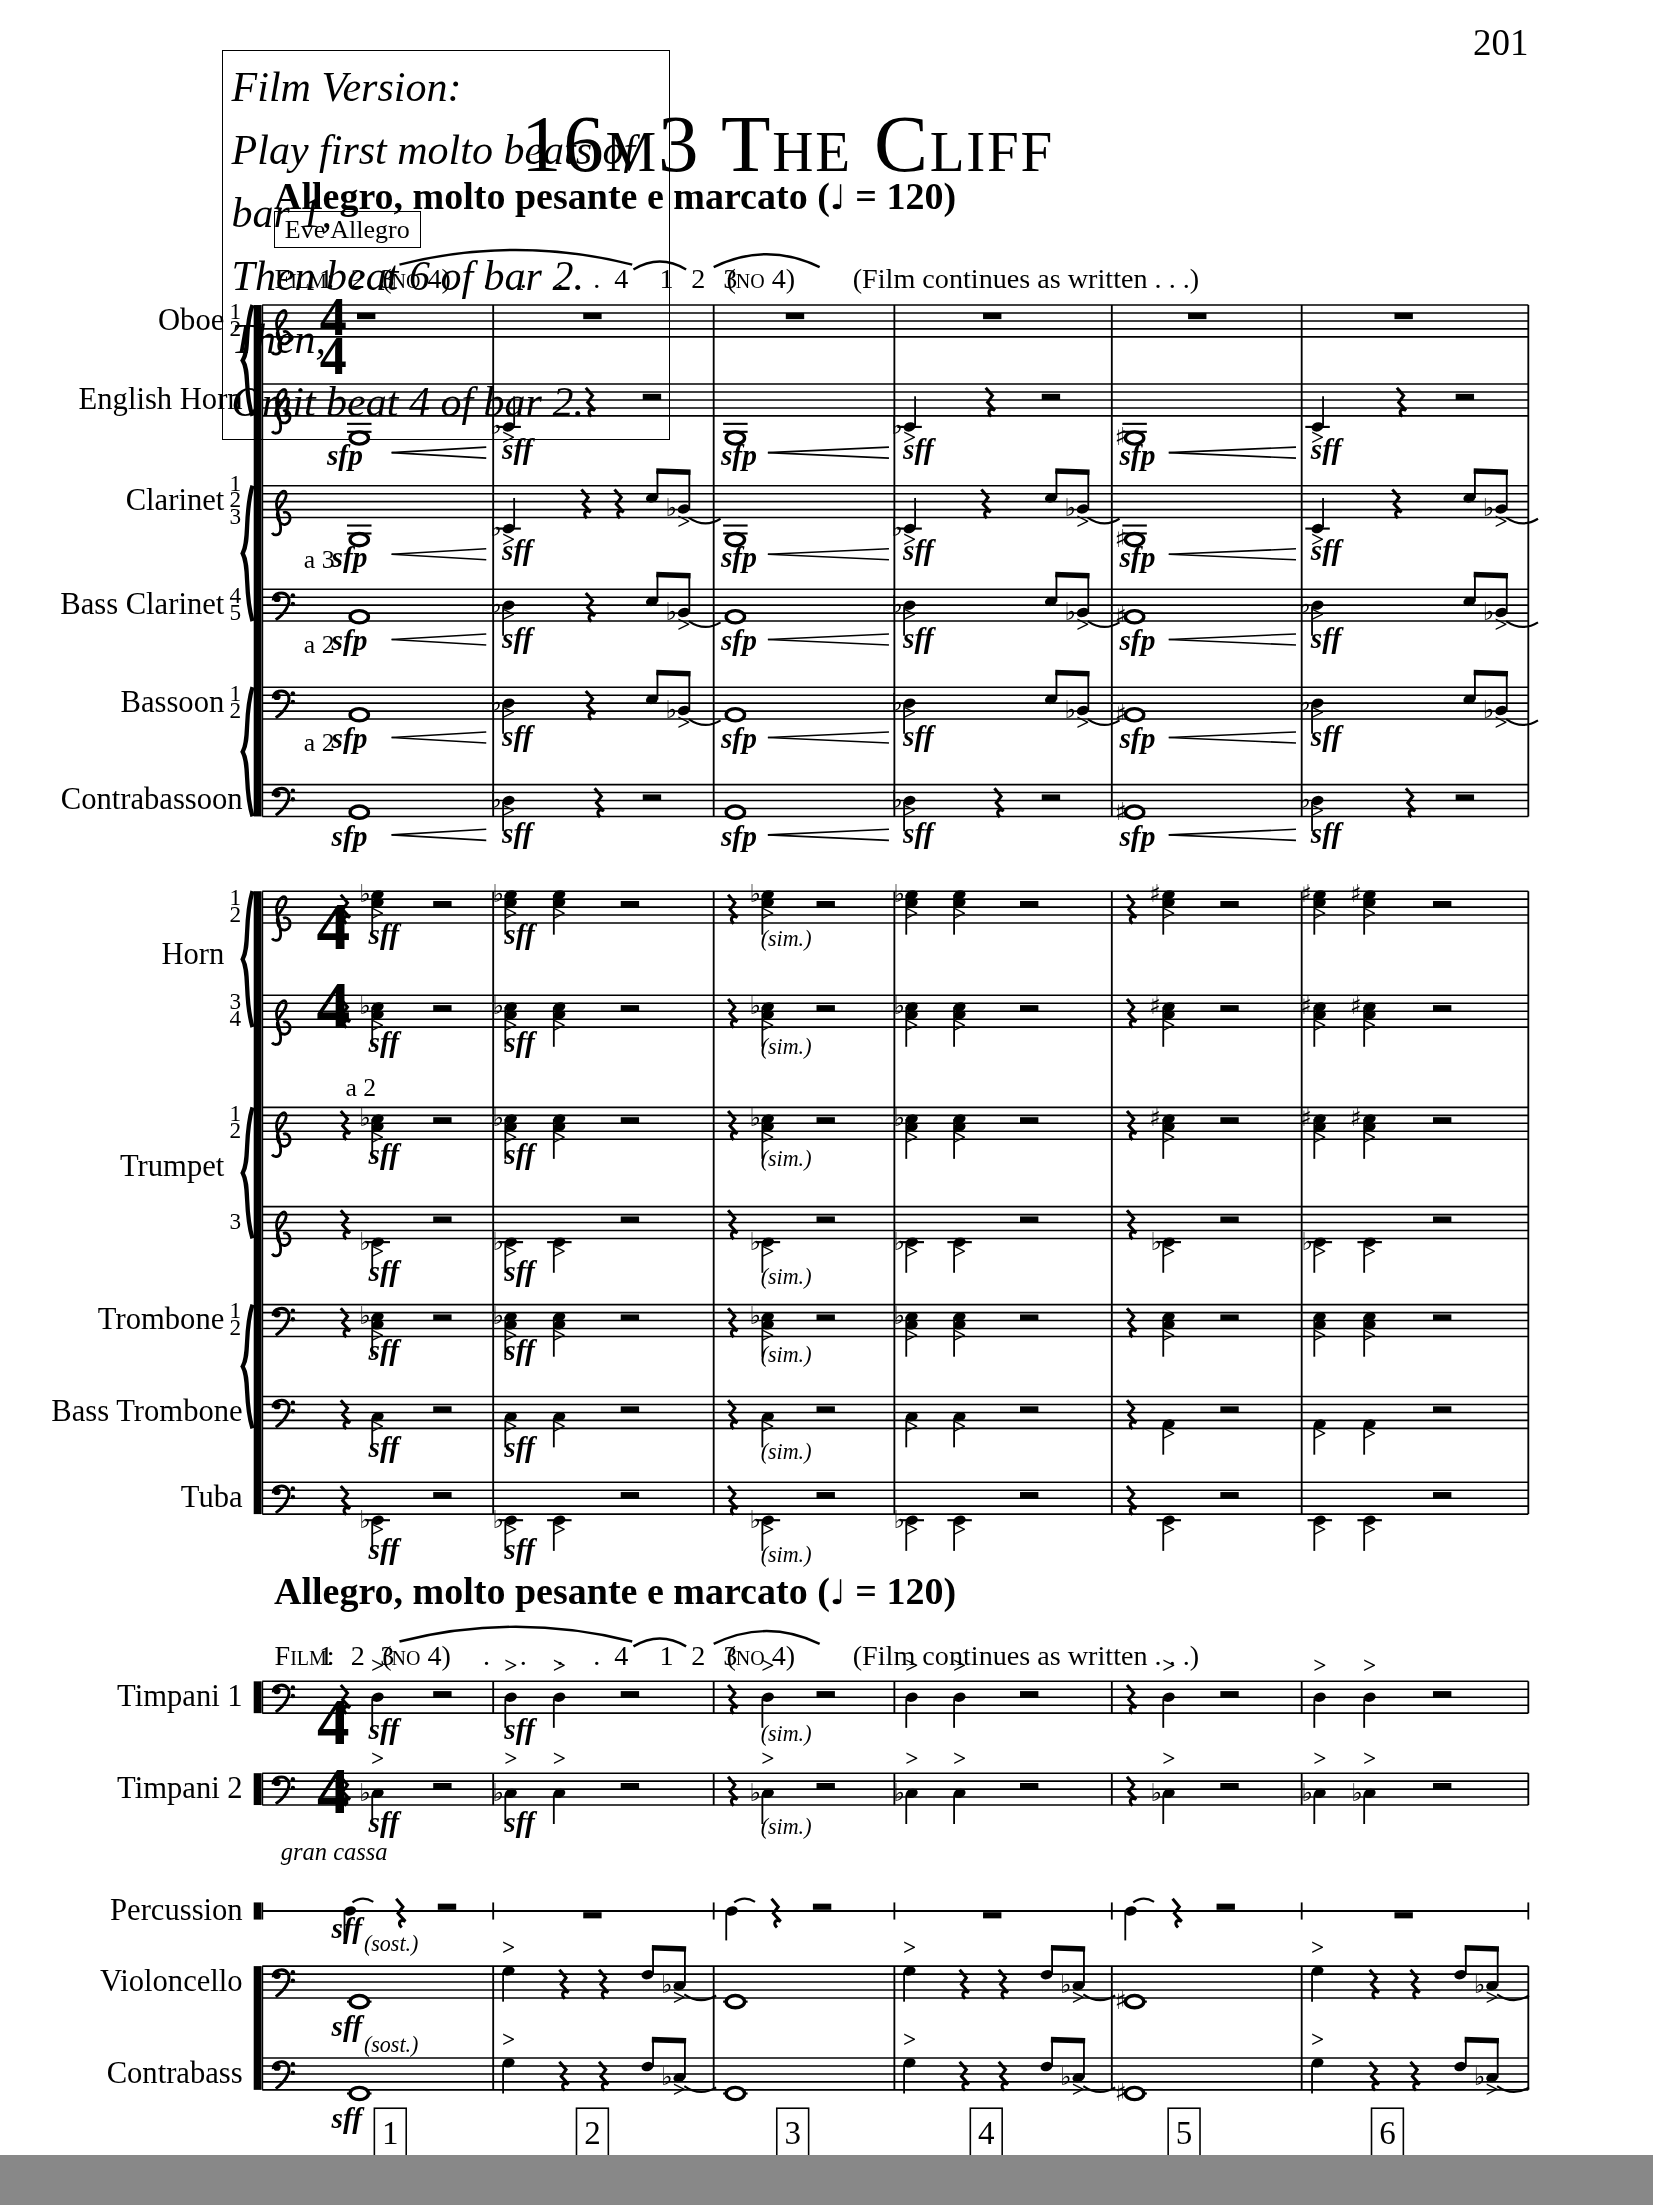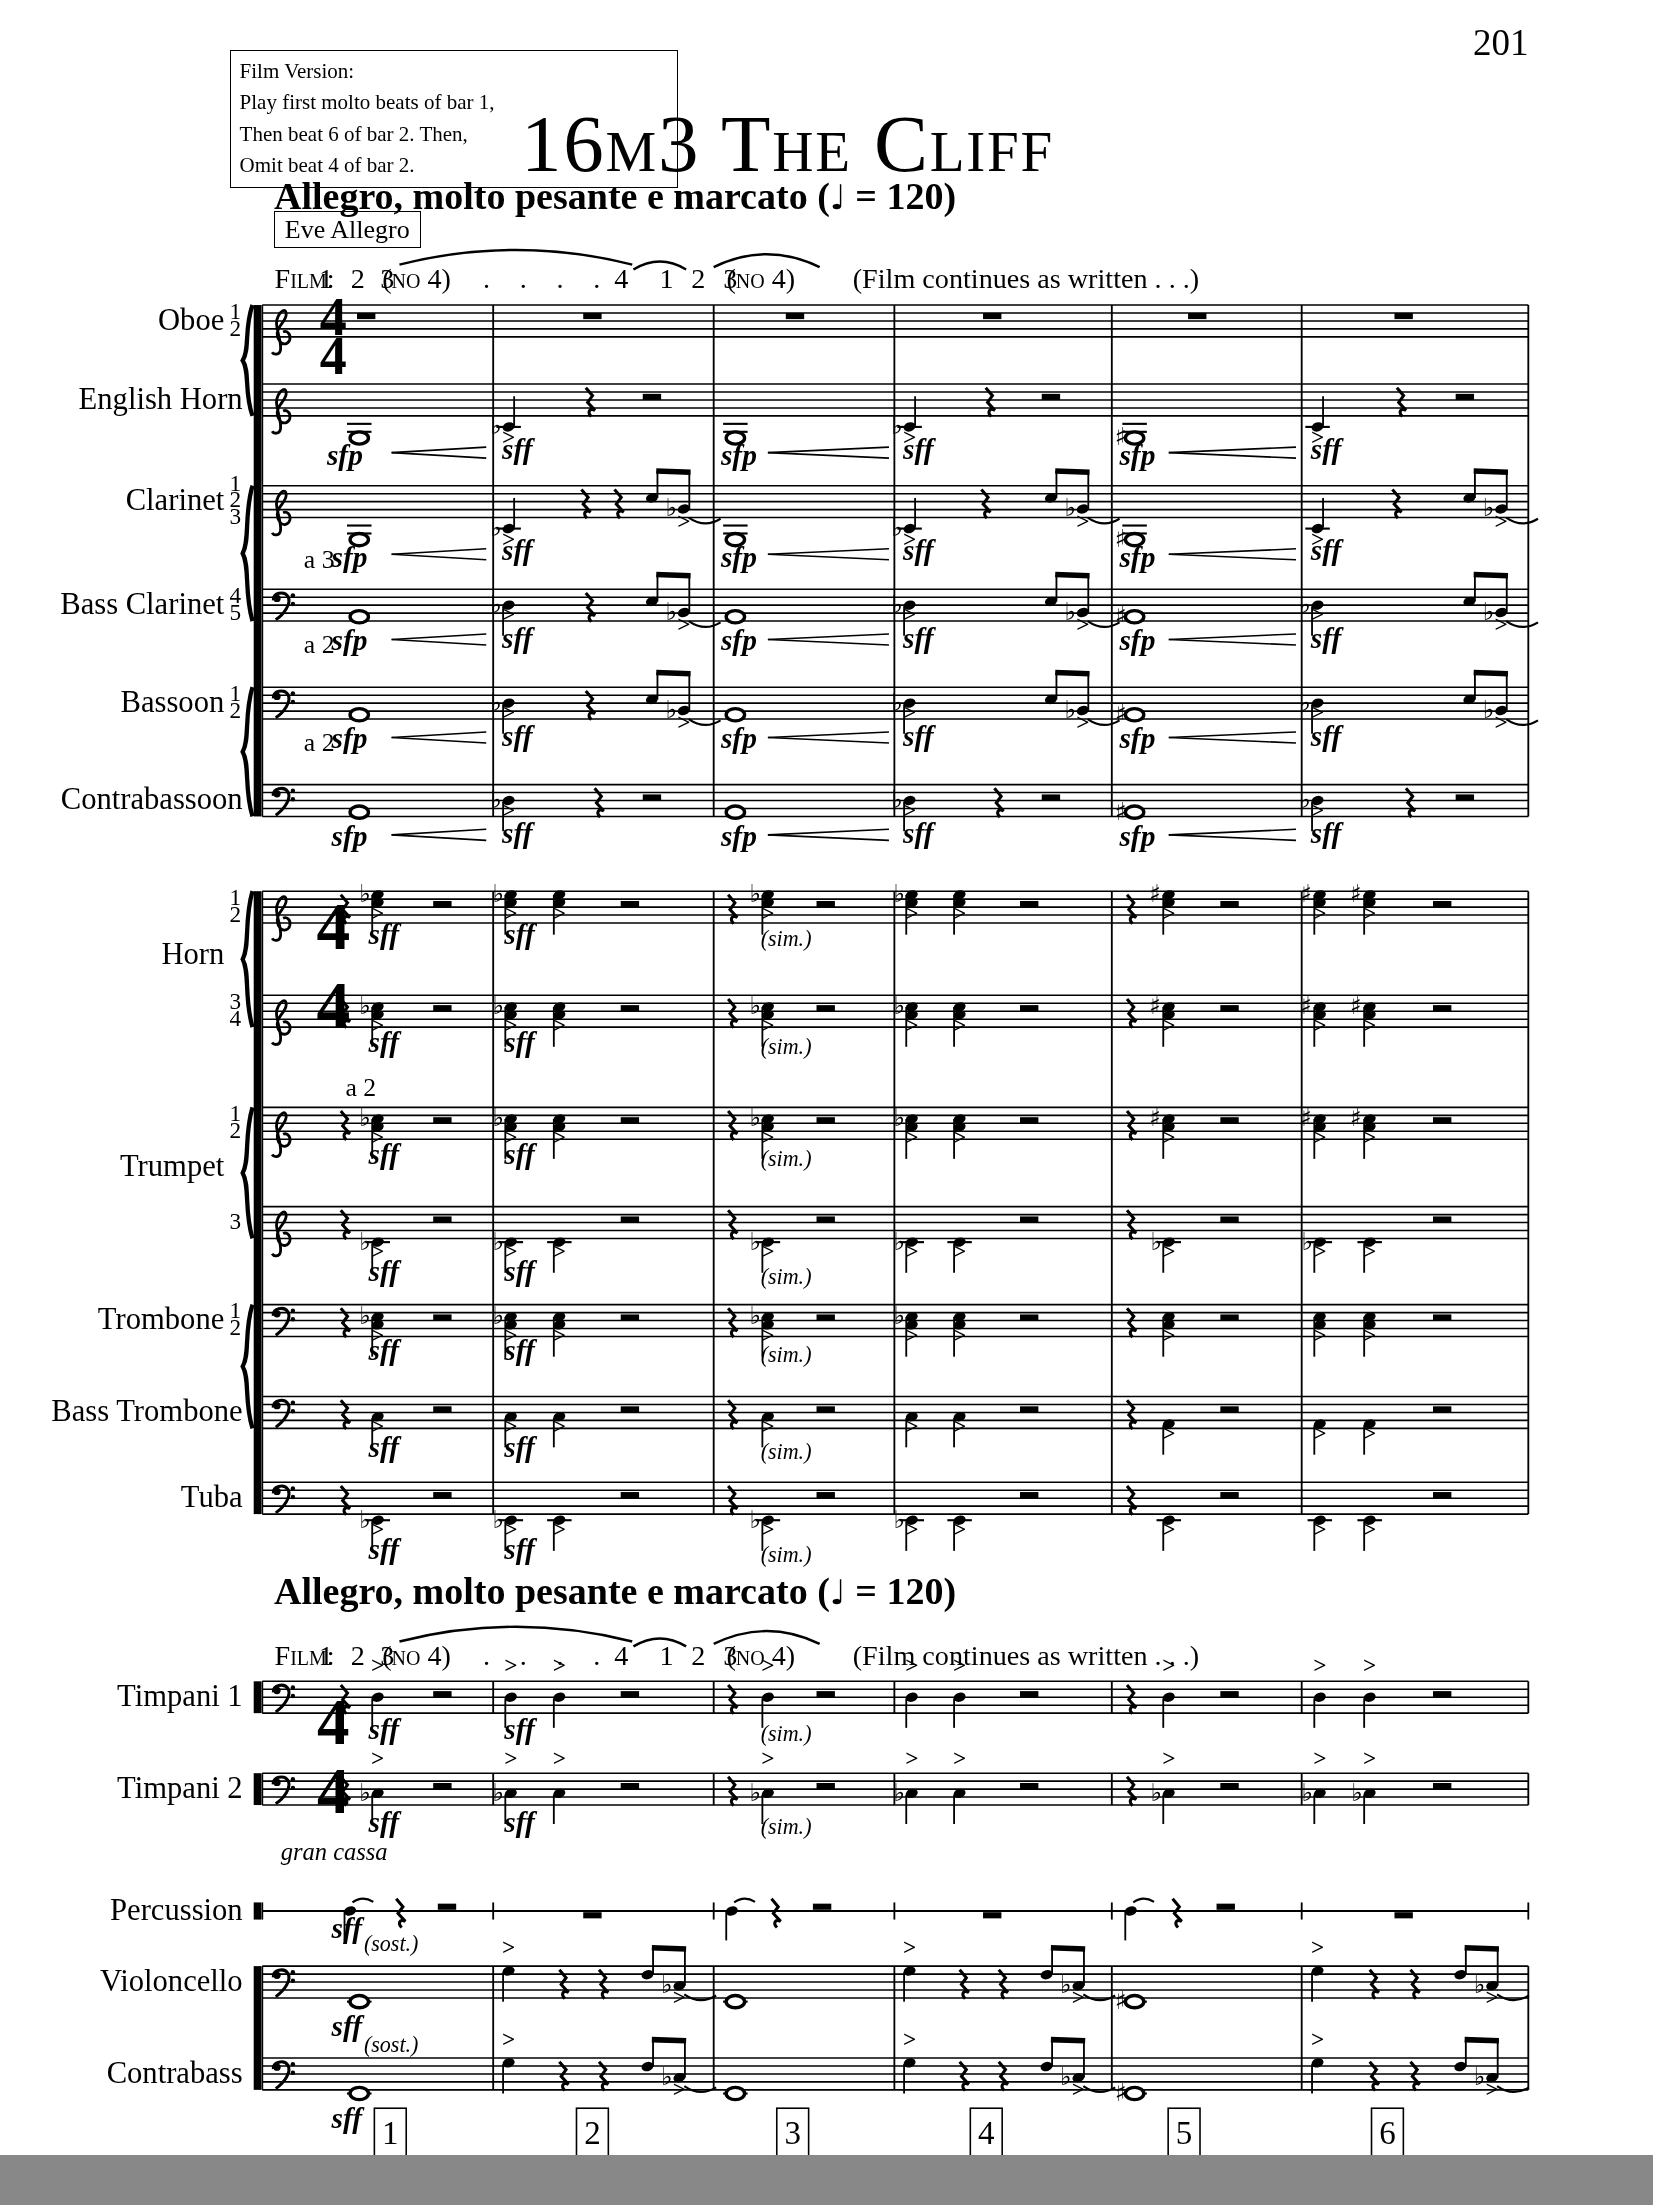--- a/index.html
+++ b/index.html
@@ -1,20 +1,20 @@
 <!DOCTYPE html>
 <html style="font-size:9.8px"><head>
 <meta charset="utf-8">
 <style>
   html,body{margin:0;padding:0;background:#888;}
   .page{position:relative;width:1654px;height:2155px;background:#ffffff;overflow:hidden;
         font-family:"Liberation Serif", serif;color:#000;}
   .abs{position:absolute;}
   .pageno{left:1473px;top:21px;font-size:37px;}
-  .fvbox{left:230px;top:50px;width:429px;border:1.8px solid #000;padding:4.9px 8.6px;font-size:21px;line-height:1.5;}
+  .fvbox{left:222px;top:50px;width:429px;border:1.8px solid #000;padding:4.9px 8.6px;font-size:42px;line-height:1.5;font-style:italic;}
   .title{left:521px;top:98px;width:600px;font-size:81px;font-variant:small-caps;letter-spacing:1.8px;white-space:nowrap;}
   .tempo{left:274px;font-size:38px;font-weight:bold;white-space:nowrap;}
   .tempo .nq{font-family:"DejaVu Sans", sans-serif;font-size:34px;}
   .evebox{left:274px;top:211px;border:1.8px solid #000;padding:2.5px 9.8px;font-size:26px;}
   svg text{fill:#000;}
   .lbl{font-family:"Liberation Serif",serif;font-size:50px;}
   .num{font-family:"Liberation Serif",serif;font-size:38px;}
   .dyn{font-family:"Liberation Serif",serif;font-size:48px;font-weight:bold;font-style:italic;}
   .it{font-family:"Liberation Serif",serif;font-size:36px;font-style:italic;}
   .pl{font-family:"Liberation Serif",serif;font-size:42px;}

